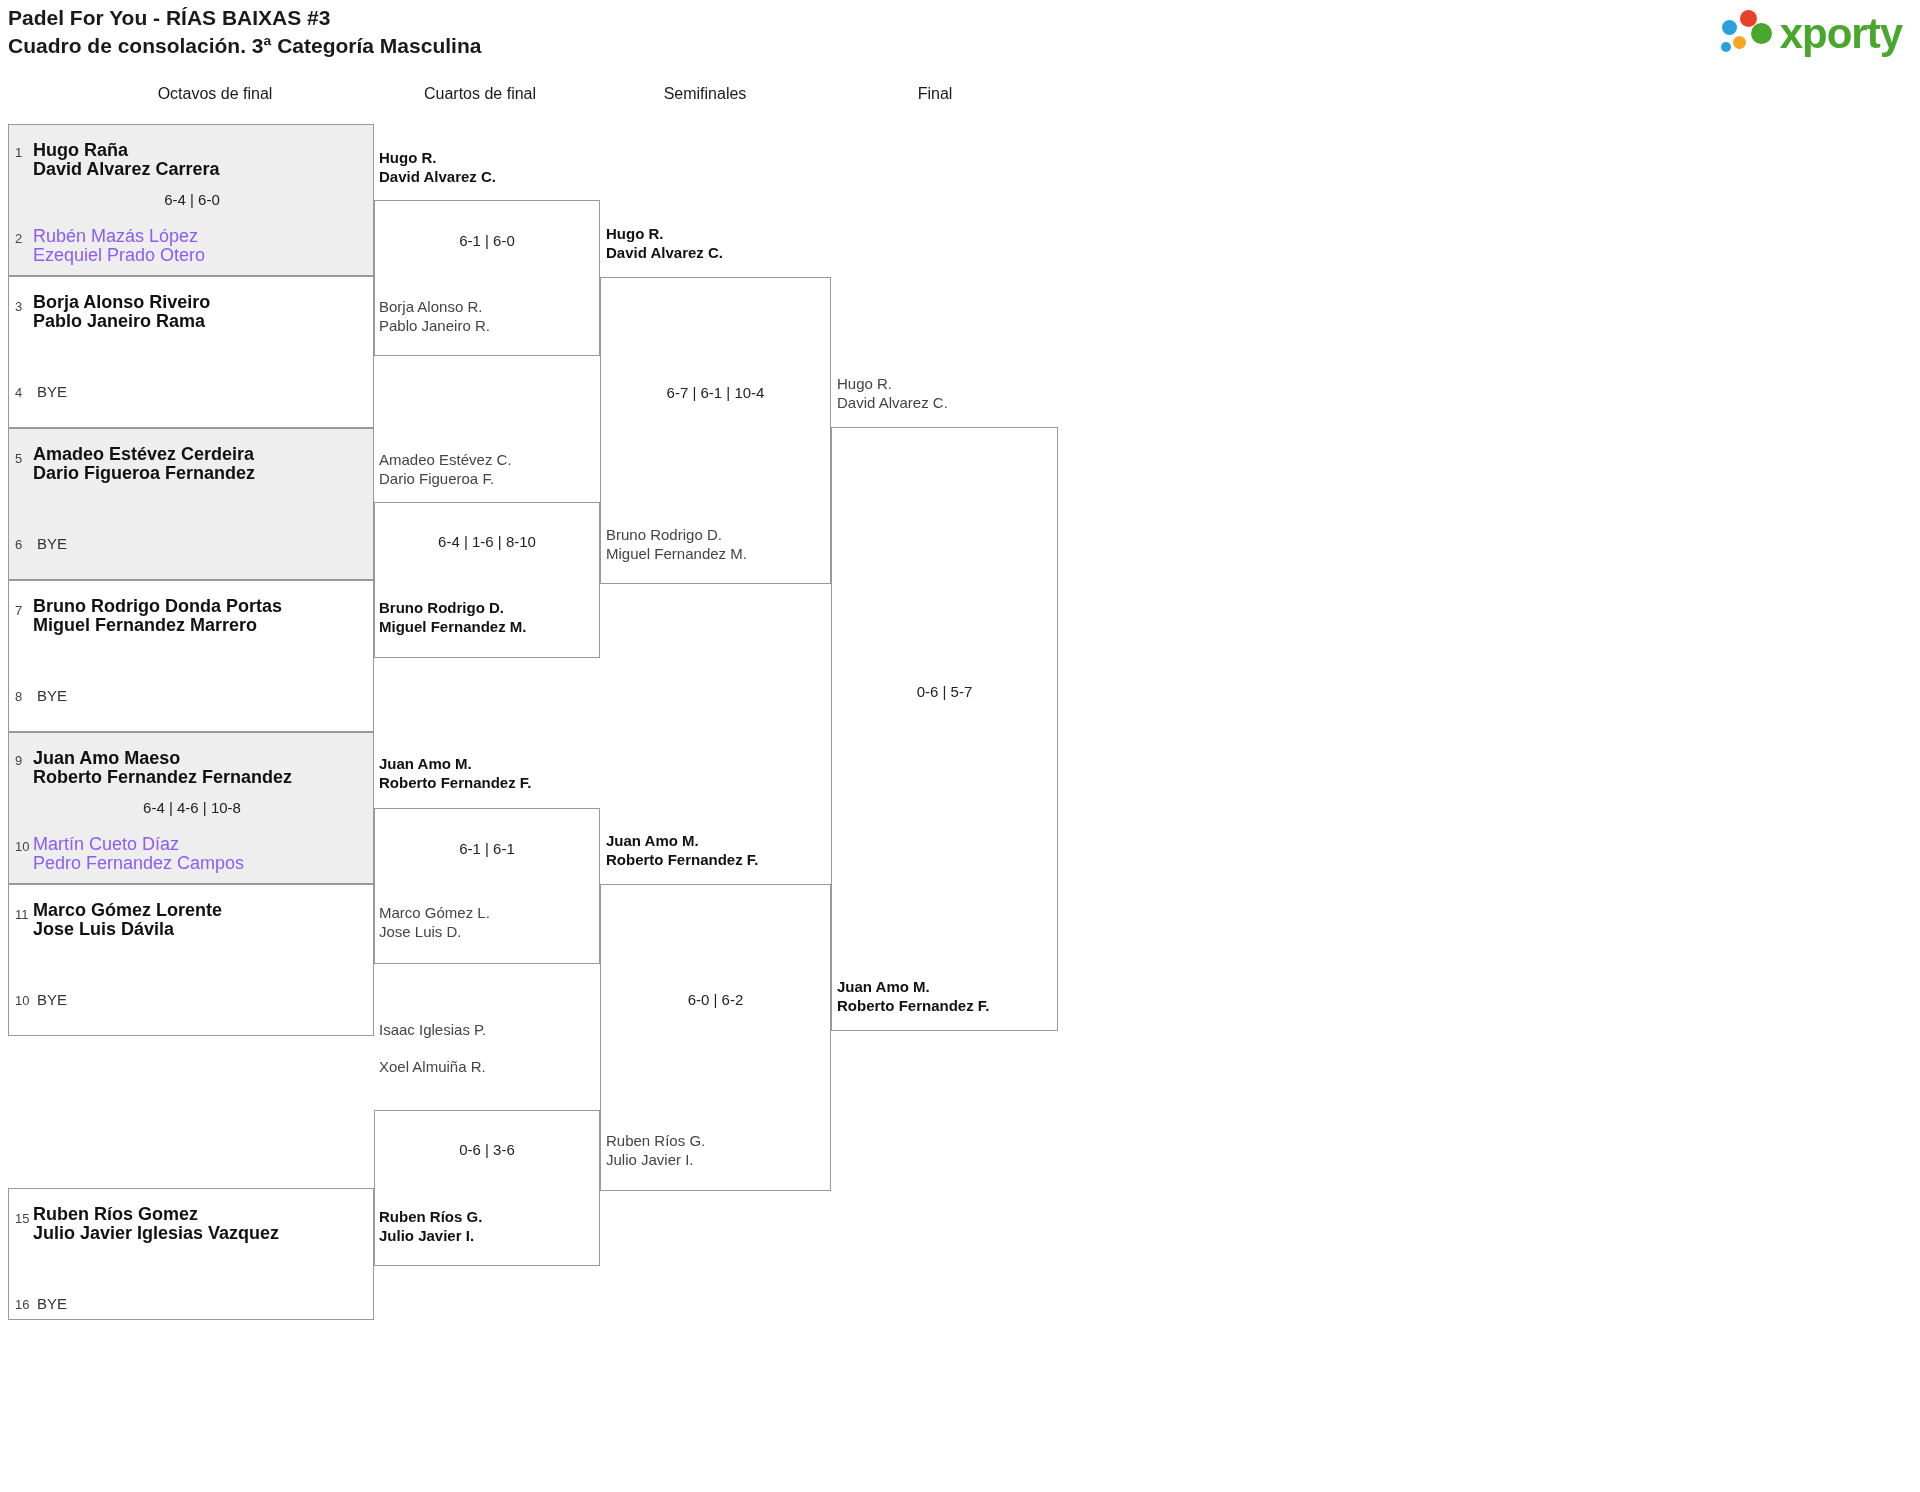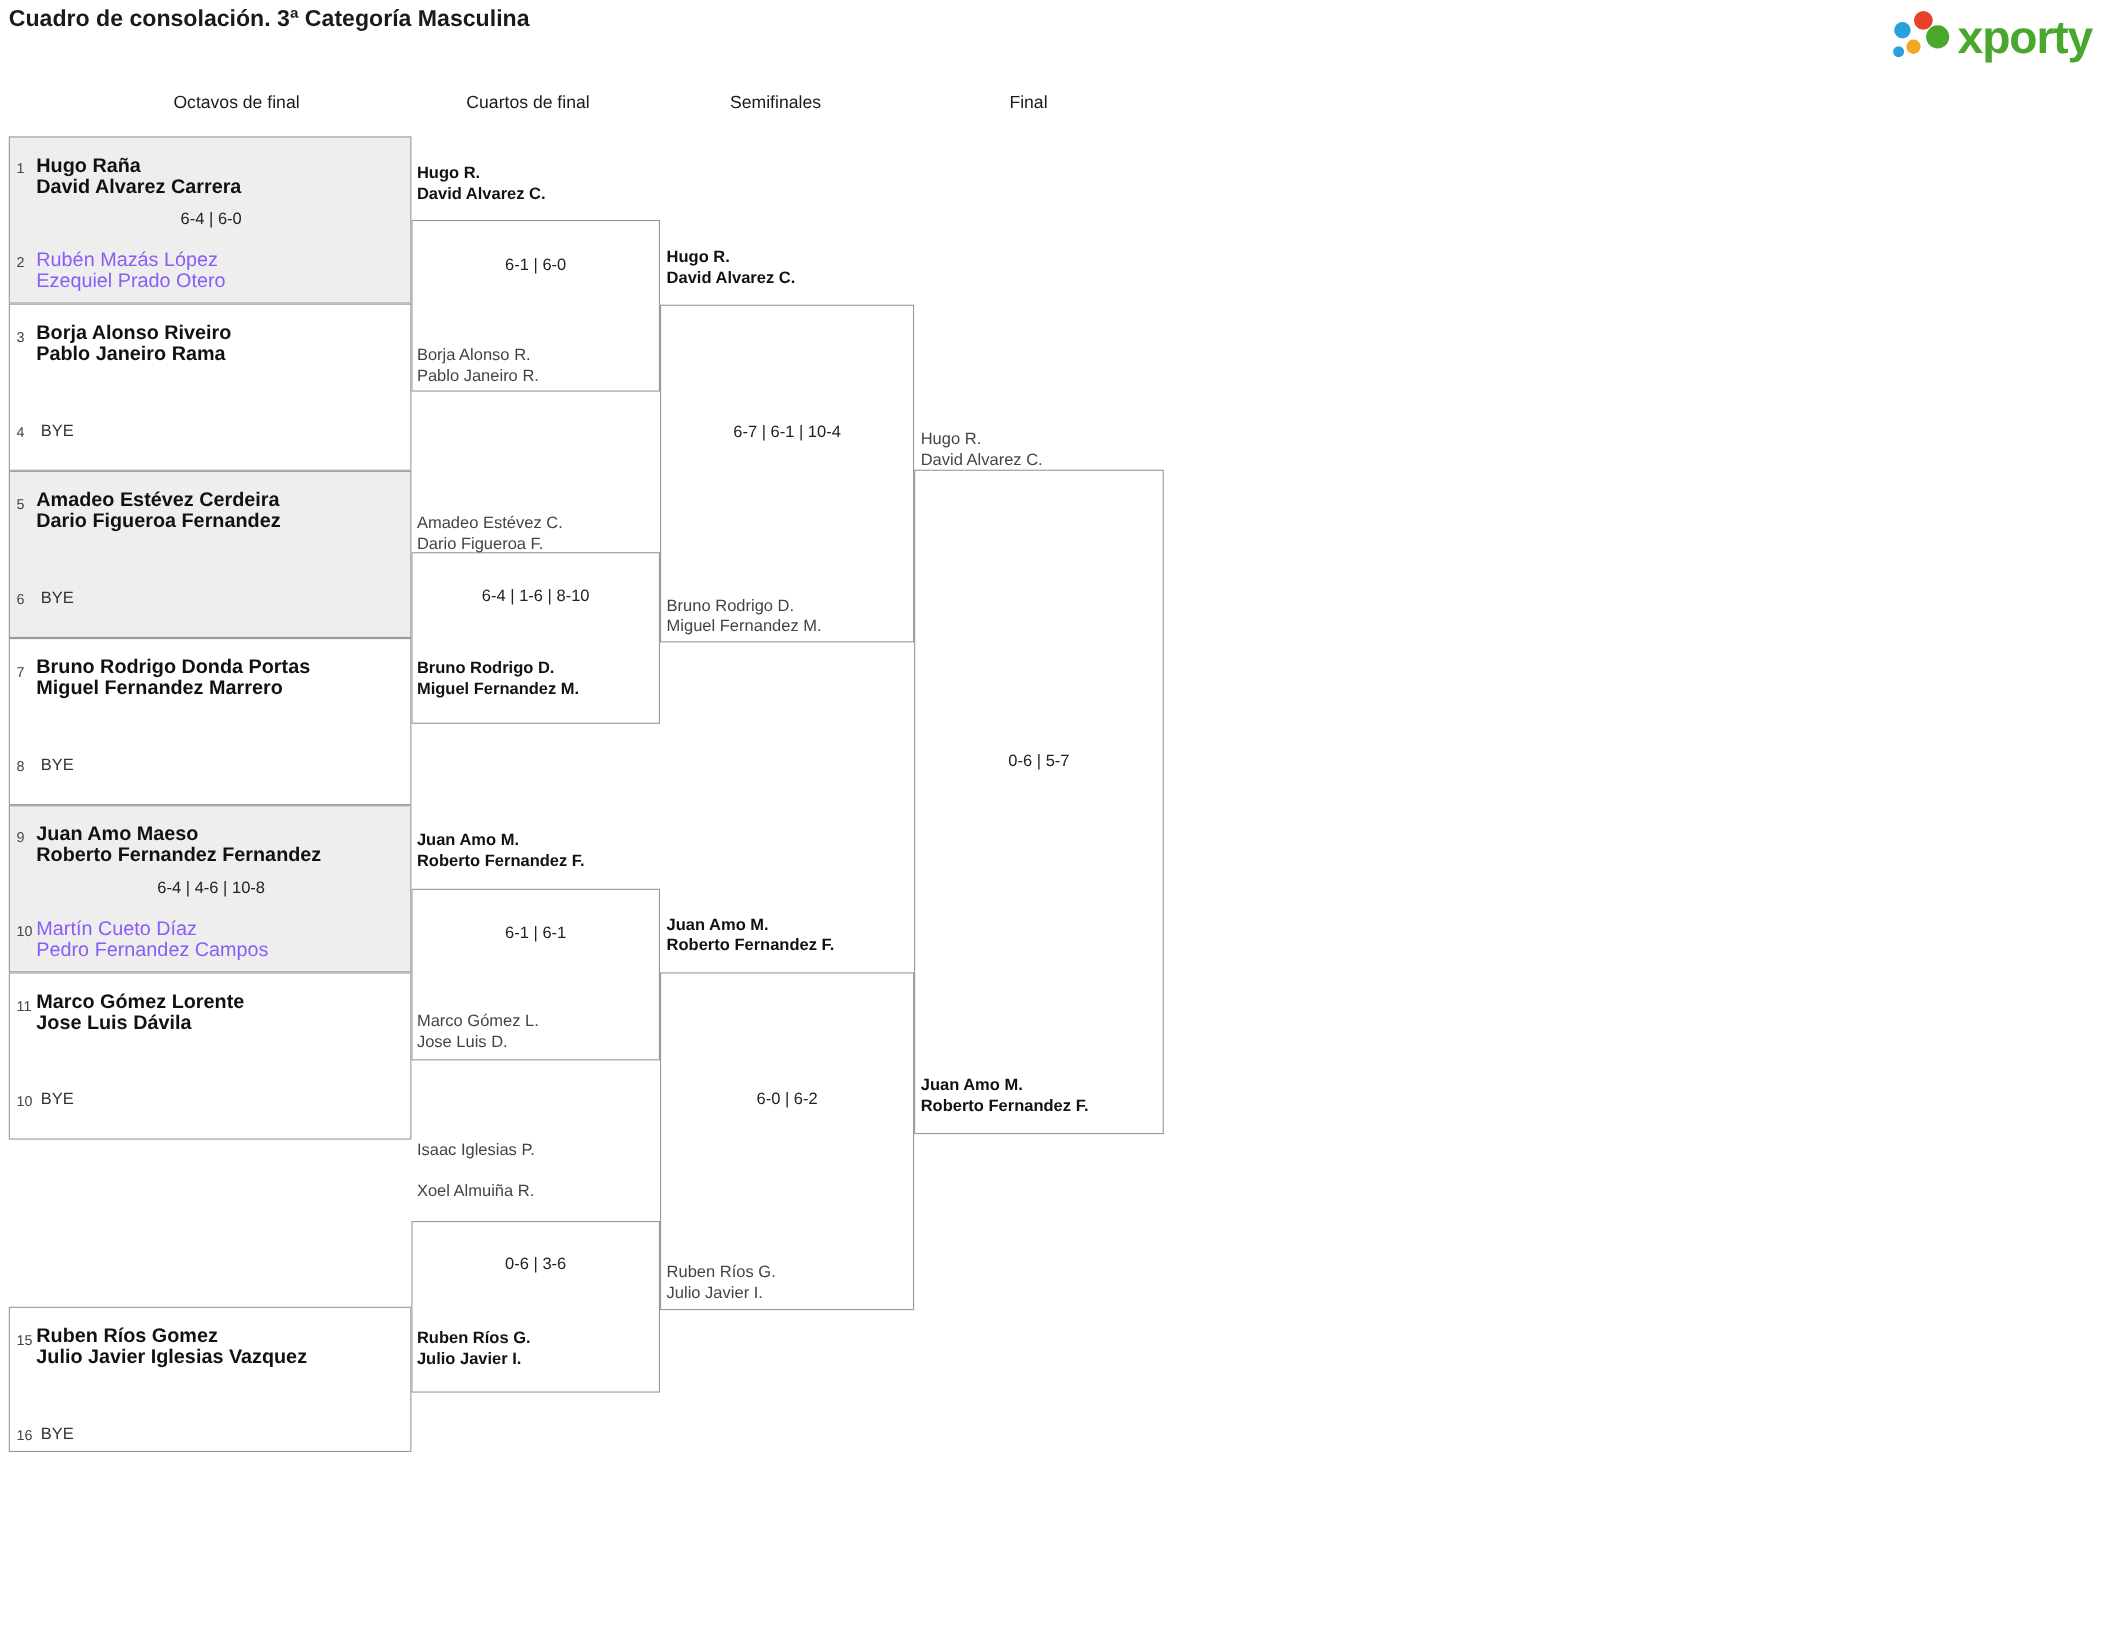--- a/index.html
+++ b/index.html
@@ -97,26 +97,27 @@
     border: 1px solid #999;
     background: #ffffff;
   }
   .tname {
     position: absolute;
     font-size: 15px;
     line-height: 19px;
     white-space: nowrap;
   }
   .tname.win { font-weight: bold; color: #111; }
-  .tname.lose { color: #444; margin-top: 16px; }
+  .tname.lose { color: #444; }
 </style>
 </head>
 <body>
 
 <div class="header">
+  <div class="title-line1">Padel For You - RÍAS BAIXAS #3</div>
   <div class="title-line2">Cuadro de consolación. 3ª Categoría Masculina</div>
 </div>
 
 <div class="logo">
   <div class="logo-dots">
     <i style="left:20px; top:0px; width:17px; height:17px; background:#e8412b;"></i>
     <i style="left:2px; top:10px; width:15px; height:15px; background:#2aa0dd;"></i>
     <i style="left:31px; top:13px; width:21px; height:21px; background:#4aa72e;"></i>
     <i style="left:13px; top:26px; width:13px; height:13px; background:#f5a623;"></i>
     <i style="left:1px; top:32px; width:10px; height:10px; background:#2aa0dd;"></i>

